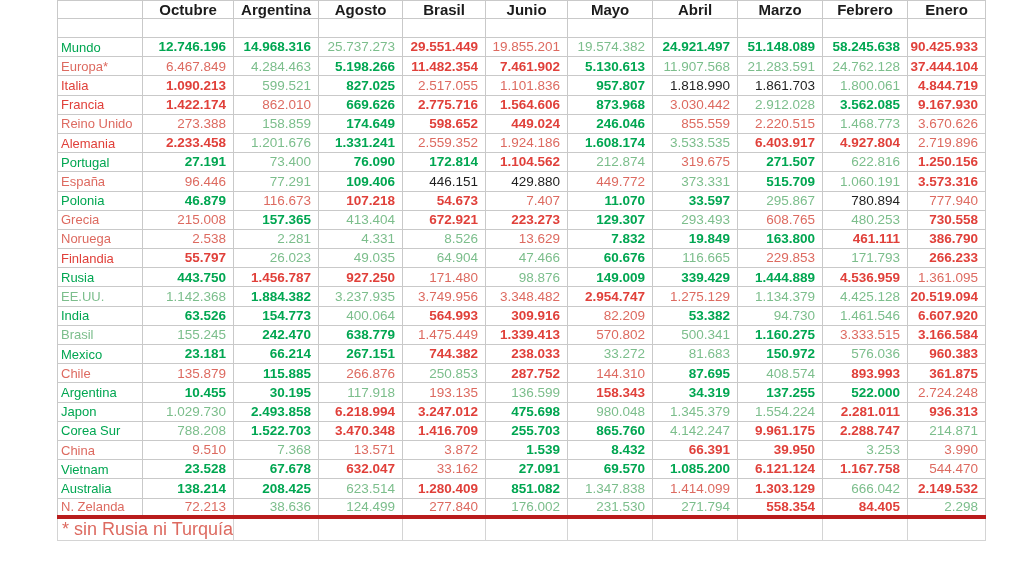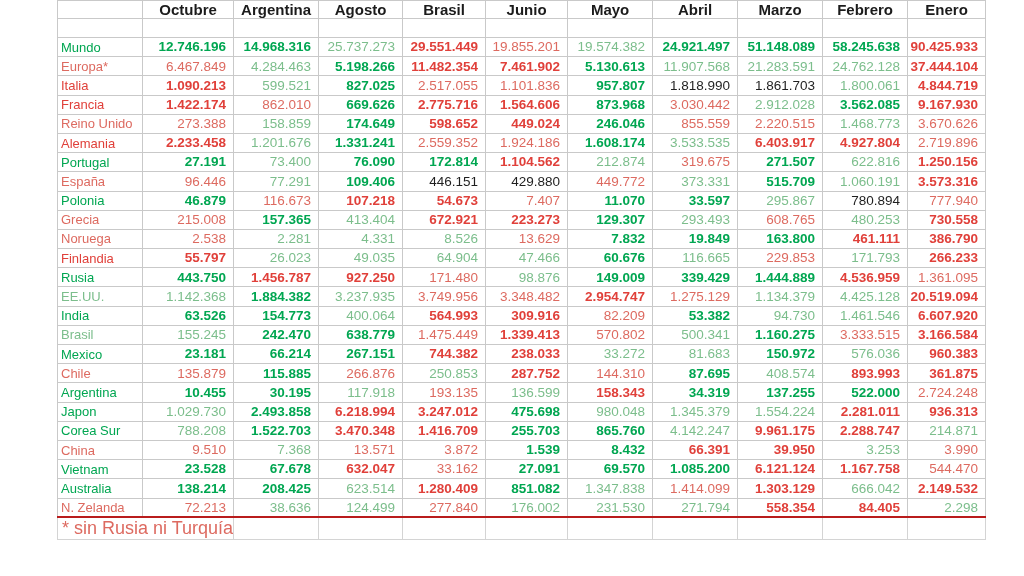--- a/index.html
+++ b/index.html
@@ -5,21 +5,21 @@
   html,body{margin:0;padding:0;background:#ffffff;}
   body{width:1024px;height:576px;overflow:hidden;font-family:"Liberation Sans",sans-serif;}
   #table-wrap{position:absolute;left:57px;top:0;}
   table{border-collapse:collapse;table-layout:fixed;border:1px solid #9b9b9b;}
   th,td{border:1px solid #c9c9c9;overflow:hidden;white-space:nowrap;}
   thead th{height:16px;font-size:15px;font-weight:700;color:#1b1b1b;text-align:center;padding:0;margin-left:26px;}
   tr.spacer td{height:16px;}
   tbody tr.datarow{height:19.2px;}
   td.num{font-size:13.5px;text-align:right;padding:0 7px 0 0;line-height:1;}
   th.rowlabel{font-size:13px;text-align:left;padding:0 0 0 3px;font-weight:400;line-height:1;}
-  tr.lastrow th, tr.lastrow td{border-bottom:2px solid #b91c1c;}
+  tr.lastrow th, tr.lastrow td{border-bottom:4px solid #b91c1c;}
   tr.footrow{height:18px;}
   tr.footrow td{border-color:#d4d4d4;}
   td.footnote{font-size:18px;text-align:left;padding:0 0 0 4px;}
   .gb{color:var(--gb);font-weight:700;}
   .g{color:var(--g);font-weight:400;}
   .rb{color:var(--rb);font-weight:700;}
   .r{color:var(--r);font-weight:400;}
   .k{color:var(--k);font-weight:400;}
 </style>
 </head>

